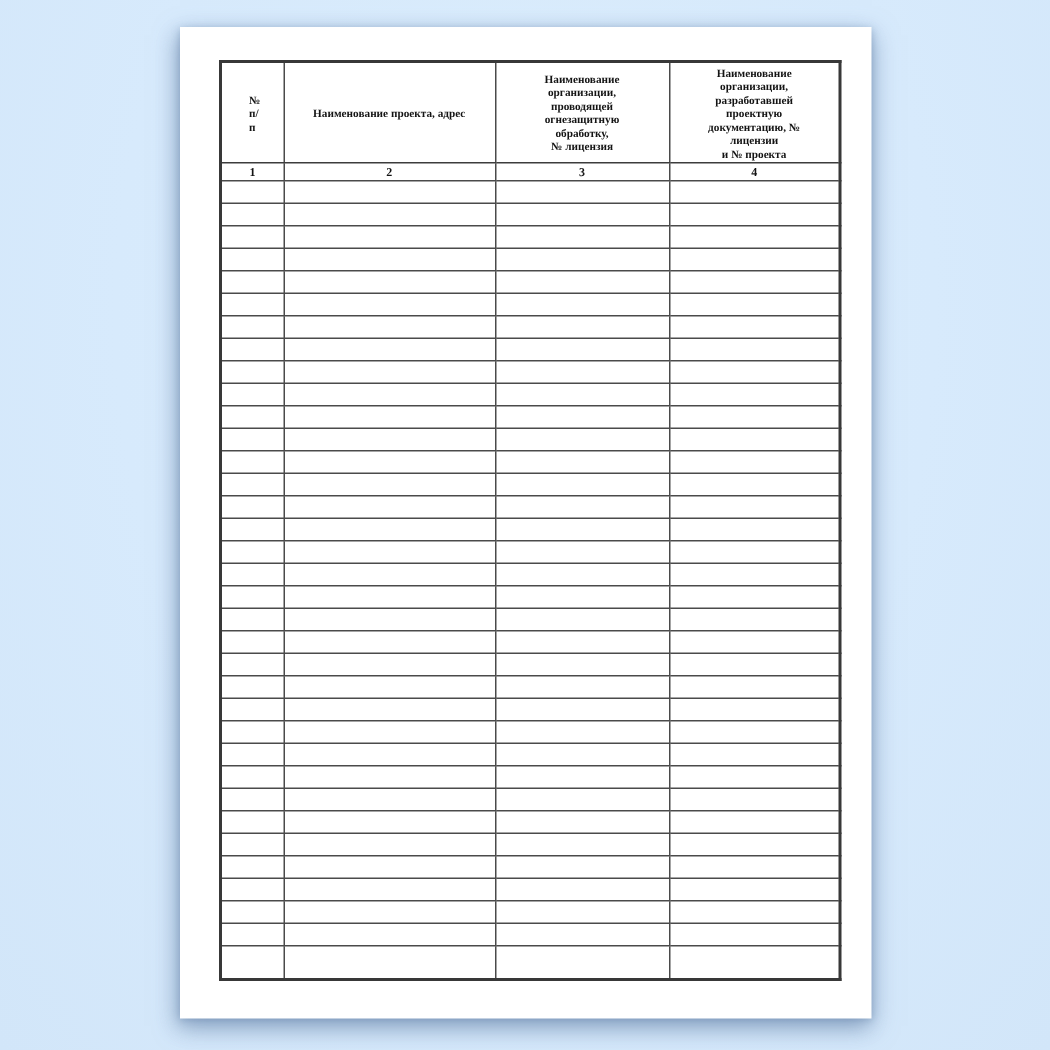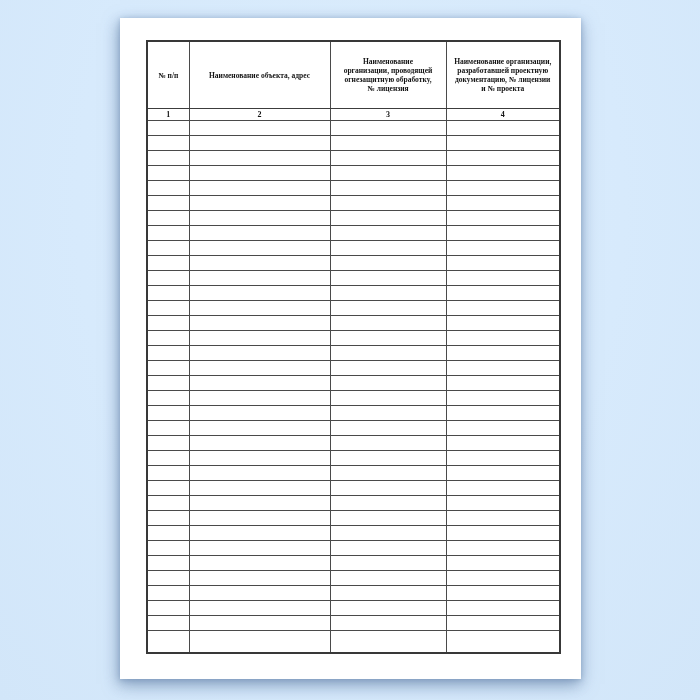--- a/index.html
+++ b/index.html
@@ -54,21 +54,21 @@
     overflow: hidden;
   }
   tr.header-row th {
     height: 64px;
     font-weight: bold;
     font-size: 7.5px;
     line-height: 9px;
     color: #141414;
     white-space: pre-line;
     border-bottom: 1.5px solid #3c3c3c;
-    padding: 1px 4px;
+    padding: 1px 18px;
   }
   tr.num-row td {
     height: 11px;
     font-weight: bold;
     font-size: 8px;
     line-height: 11px;
     color: #141414;
   }
   tbody td {
     
@@ -84,21 +84,21 @@
     <table class="journal">
       <colgroup>
         <col class="c1">
         <col class="c2">
         <col class="c3">
         <col class="c4">
       </colgroup>
       <thead>
         <tr class="header-row">
           <th>№ п/п</th>
-          <th>Наименование объекта, адрес</th>
+          <th>Наименование проекта, адрес</th>
           <th>Наименование
 организации, проводящей
 огнезащитную обработку,
 № лицензия</th>
           <th>Наименование организации,
 разработавшей проектную
 документацию, № лицензии
 и № проекта</th>
         </tr>
         <tr class="num-row">

